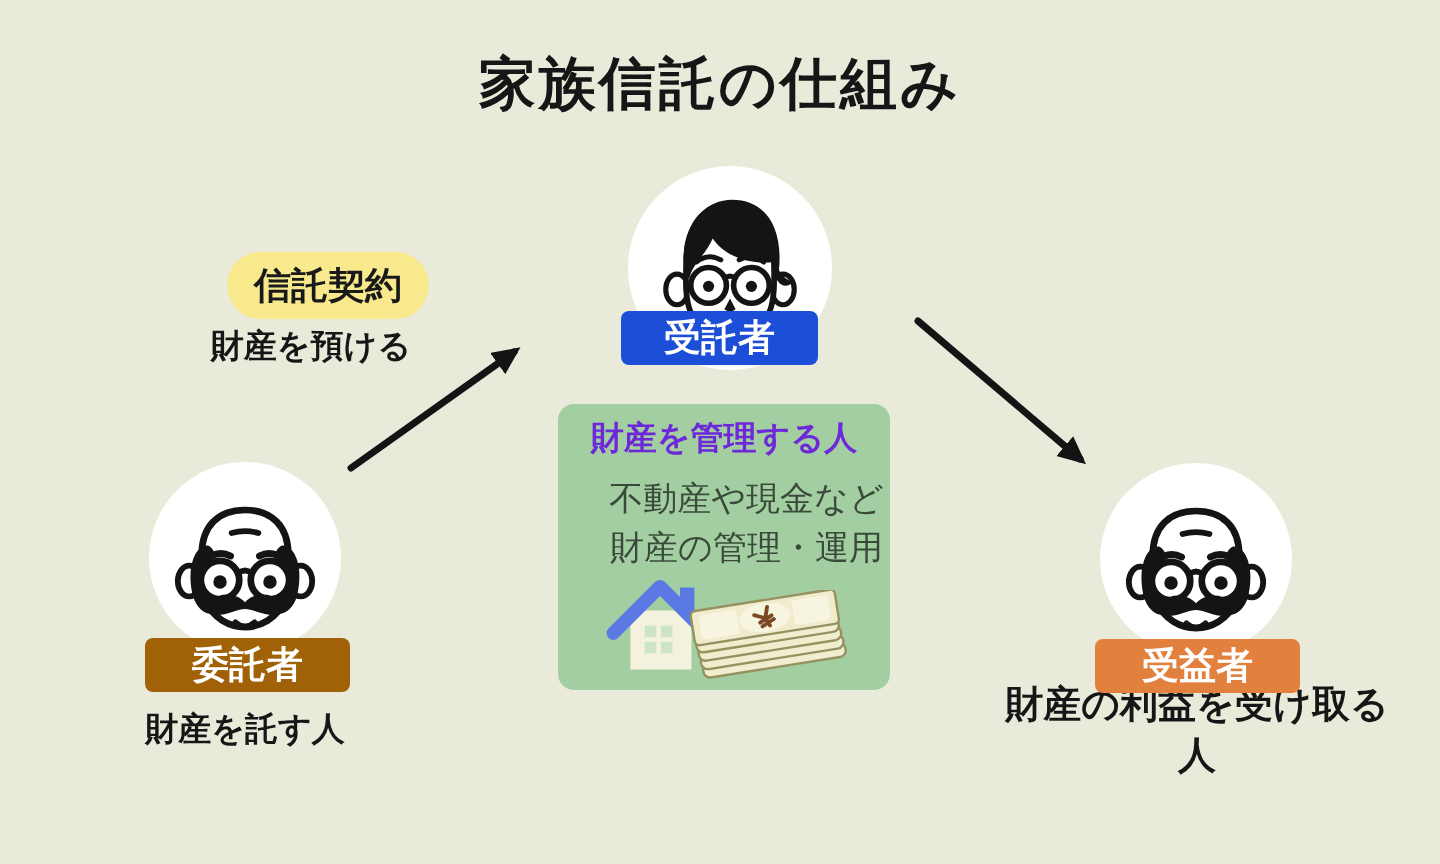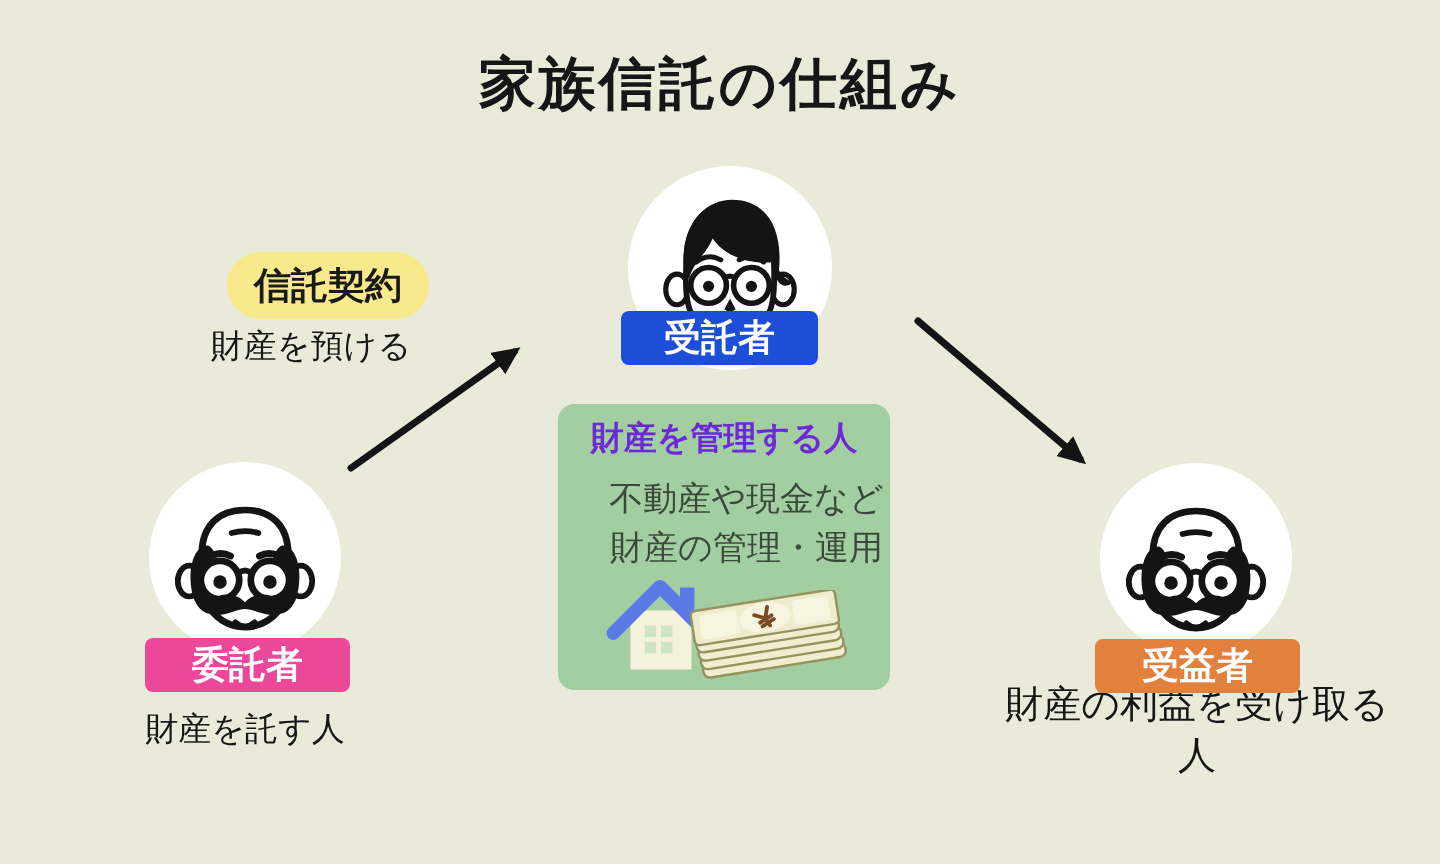--- a/index.html
+++ b/index.html
@@ -26,41 +26,41 @@
   
   .badge-trust {
     position: absolute; left: 227px; top: 252px;
     width: 202px; height: 67px; border-radius: 34px;
     background: #F7E98C;
     display: flex; align-items: center; justify-content: center;
     font-size: 37px; font-weight: 800; color: #191919;
   }
   .caption {
     position: absolute; display: flex; align-items: center; justify-content: center;
-    font-weight: 400; color: #161616; text-align: center;
+    font-weight: 700; color: #161616; text-align: center;
   }
   .caption-deposit { left: 191px; top: 324px; width: 240px; height: 44px; font-size: 33px; }
   .caption-benefit { left: 1015px; top: 330px; width: 240px; height: 46px; font-size: 33px; }
   .caption-settlor { left: 110px; top: 706px; width: 270px; height: 46px; font-size: 33px; }
   .caption-beneficiary { left: 998px; top: 707px; width: 398px; height: 46px; font-size: 38px; }
 
   .avatar { position: absolute; z-index: 1; }
   .avatar svg { display: block; width: 100%; height: 100%; }
   .avatar-trustee { left: 628px; top: 166px; width: 204px; height: 204px; }
   .avatar-settlor { left: 149px; top: 462px; width: 192px; height: 192px; }
   .avatar-beneficiary { left: 1100px; top: 463px; width: 192px; height: 192px; }
 
   .role-label {
     position: absolute; z-index: 2;
     display: flex; align-items: center; justify-content: center;
     color: #ffffff; font-size: 37px; font-weight: 800;
     border-radius: 8px;
   }
   .label-trustee { left: 621px; top: 311px; width: 197px; height: 54px; background: #1d4ed8; }
-  .label-settlor { left: 145px; top: 638px; width: 205px; height: 54px; background: #ec4899; }
+  .label-settlor { left: 145px; top: 638px; width: 205px; height: 54px; background: #a16207; }
   .label-beneficiary { left: 1095px; top: 639px; width: 205px; height: 54px; background: #E2803E; }
 
   
   .panel {
     position: absolute; left: 558px; top: 404px;
     width: 332px; height: 286px;
     background: #A2CEA1; border-radius: 16px;
     text-align: center;
   }
   .panel-heading {

